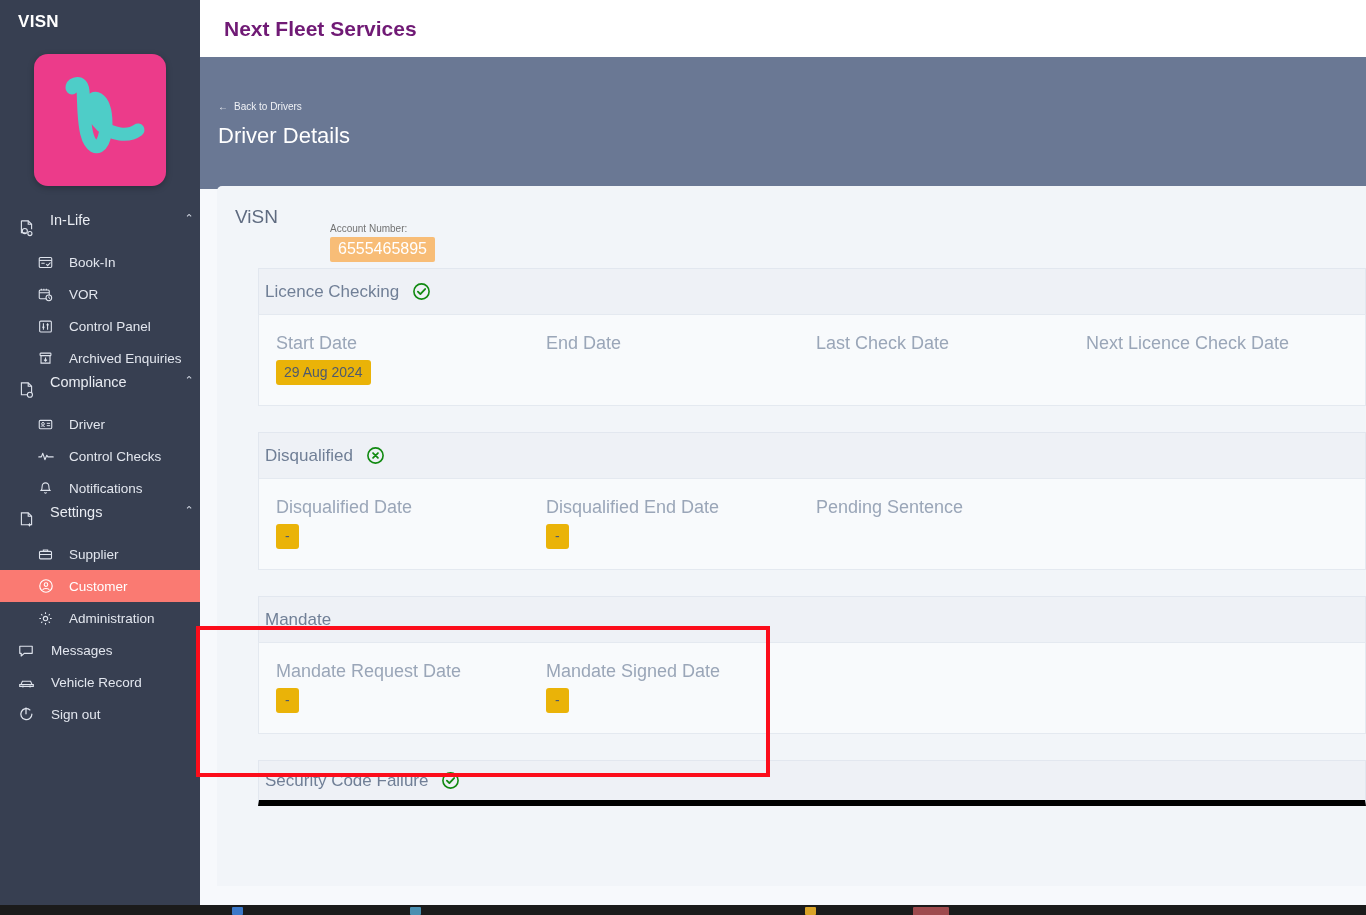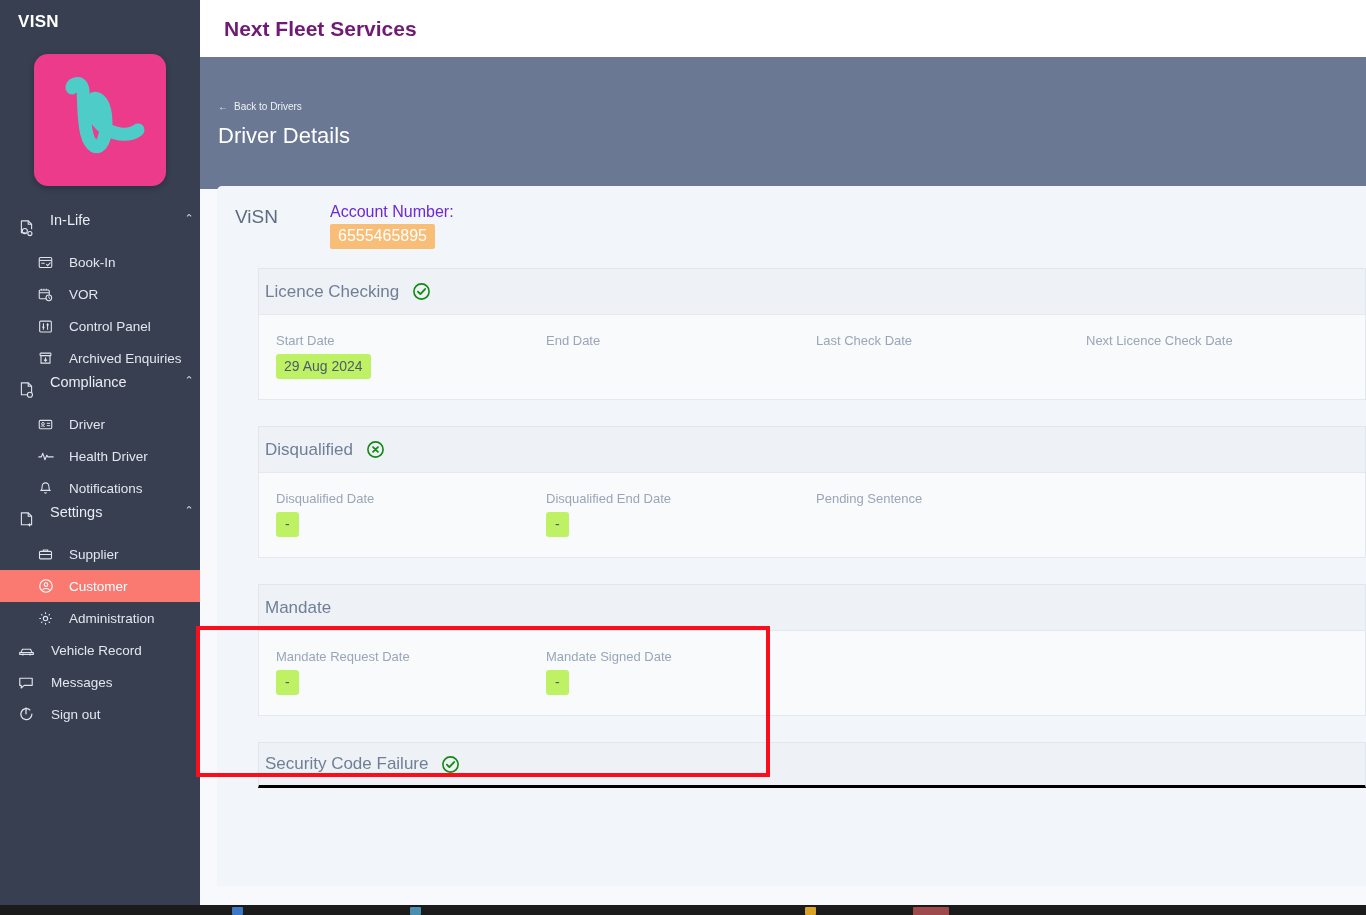--- a/index.html
+++ b/index.html
@@ -72,21 +72,21 @@
   .card {
     position: absolute; left: 17px; top: 186px;
     width: 1149px; min-height: 700px;
     background: #f2f5f9;
     border-radius: 5px 0 0 0;
     padding: 14px 0 0 18px;
   }
   .card-head { display: flex; align-items: flex-start; }
   .visn-label { font-size: 19px; color: #5f6b80; font-weight: 500; width: 95px; padding-top: 6px; }
   .acct-block { padding-top: 3px; }
-  .acct-label { font-size: 16px; color: #6d28d9; }
+  .acct-label { font-size: 10px; color: #737373; margin-top: 20px; }
   .acct-value {
     display: inline-block; margin-top: 3px;
     background: #f8bd77; color: #ffffff;
     font-size: 16px; padding: 3px 8px 4px 8px; border-radius: 2px;
   }
 
   .panels { position: absolute; left: 41px; top: 82px; right: 0; }
 
   .panel { margin-bottom: 26px; position: relative; }
   .panel-head {
@@ -99,30 +99,30 @@
   }
   .panel-title { font-size: 17px; color: #707f96; font-weight: 400; }
   .status-ico { margin-left: 13px; display: flex; align-items: center; }
   .panel-body {
     background: #f8fafc;
     border: 1px solid #e4e9f0;
     padding: 18px 0 20px 17px;
     display: flex;
   }
   .field { margin-right: 0; }
-  .field-label { font-size: 13px; color: #9aa6b8; font-weight: 400; white-space: nowrap; }
+  .field-label { font-size: 18px; color: #9aa6b8; font-weight: 400; white-space: nowrap; }
   .field-value {
     display: inline-block; margin-top: 6px;
-    background: #bef264; color: #4e5a6e;
+    background: #eab308; color: #4e5a6e;
     font-size: 14px; padding: 4px 8px 5px 8px; border-radius: 3px;
     min-width: 16px; text-align: center;
   }
   .field-value.empty { padding: 4px 9px 5px 9px; }
   .field-value.blank { background: transparent; }
-  .panel.headonly .panel-head { border-bottom: 3px solid #000000; }
+  .panel.headonly .panel-head { border-bottom: 6px solid #000000; }
 
   
   .annot {
     position: absolute;
     left: 196px; top: 626px;
     width: 574px; height: 151px;
     border: 4px solid #fc0d1b;
     pointer-events: none;
     z-index: 40;
   }
@@ -231,21 +231,21 @@
             </svg>
         </span>
         <span class="nlabel">Driver</span>
       </div>
       <div class="nav-item">
         <span class="nicon">
           <svg width="16" height="15" viewBox="0 0 20 18">
               <path d="M1 9.5h3.2L6 5l2.6 8L11 7.5l1.4 2H19" fill="none" stroke="#dfe4ed" stroke-width="1.4" stroke-linecap="round" stroke-linejoin="round"></path>
             </svg>
         </span>
-        <span class="nlabel">Health Driver</span>
+        <span class="nlabel">Control Checks</span>
       </div>
       <div class="nav-item">
         <span class="nicon">
           <svg width="15" height="15" viewBox="0 0 18 18">
               <path d="M9 2.2c-2.5 0-4 1.8-4 4 0 3.6-1.3 5-1.3 5h10.6s-1.3-1.4-1.3-5c0-2.2-1.5-4-4-4z" fill="none" stroke="#dfe4ed" stroke-width="1.3"></path>
               <path d="M7.6 13.6a1.5 1.5 0 0 0 2.8 0" fill="none" stroke="#dfe4ed" stroke-width="1.3"></path>
             </svg>
         </span>
         <span class="nlabel">Notifications</span>
       </div>
@@ -285,36 +285,36 @@
           <svg width="15" height="15" viewBox="0 0 18 18">
               <circle cx="9" cy="9" r="2.6" fill="none" stroke="#dfe4ed" stroke-width="1.3"></circle>
               <path d="M9 1.6v2M9 14.4v2M1.6 9h2M14.4 9h2M3.8 3.8l1.4 1.4M12.8 12.8l1.4 1.4M14.2 3.8l-1.4 1.4M5.2 12.8l-1.4 1.4" stroke="#dfe4ed" stroke-width="1.3"></path>
             </svg>
         </span>
         <span class="nlabel">Administration</span>
       </div>
 
       <div class="nav-item top">
         <span class="nicon">
+          <svg width="16" height="15" viewBox="0 0 18 16">
+              <path d="M2 3.2h14v8H7l-3.4 3v-3H2z" fill="none" stroke="#dfe4ed" stroke-width="1.3" stroke-linejoin="round"></path>
+            </svg>
+        </span>
+        <span class="nlabel">Messages</span>
+      </div>
+      <div class="nav-item top">
+        <span class="nicon">
           <svg width="17" height="15" viewBox="0 0 20 16">
               <path d="M2 10.5h16v2.2H2z" fill="none" stroke="#dfe4ed" stroke-width="1.3"></path>
               <path d="M3.4 10.5l1.8-4h9.6l1.8 4" fill="none" stroke="#dfe4ed" stroke-width="1.3"></path>
               <circle cx="5.8" cy="12.7" r="1.1" fill="#dfe4ed"></circle>
               <circle cx="14.2" cy="12.7" r="1.1" fill="#dfe4ed"></circle>
             </svg>
         </span>
         <span class="nlabel">Vehicle Record</span>
-      </div>
-      <div class="nav-item top">
-        <span class="nicon">
-          <svg width="16" height="15" viewBox="0 0 18 16">
-              <path d="M2 3.2h14v8H7l-3.4 3v-3H2z" fill="none" stroke="#dfe4ed" stroke-width="1.3" stroke-linejoin="round"></path>
-            </svg>
-        </span>
-        <span class="nlabel">Messages</span>
       </div>
       <div class="nav-item top">
         <span class="nicon">
           <svg width="16" height="16" viewBox="0 0 18 18">
               <path d="M13.4 4.4a6.2 6.2 0 1 0 2.2 4.8" fill="none" stroke="#dfe4ed" stroke-width="1.4" stroke-linecap="round"></path>
               <path d="M9 2.2v6.6" stroke="#dfe4ed" stroke-width="1.4" stroke-linecap="round"></path>
             </svg>
         </span>
         <span class="nlabel">Sign out</span>
       </div>

